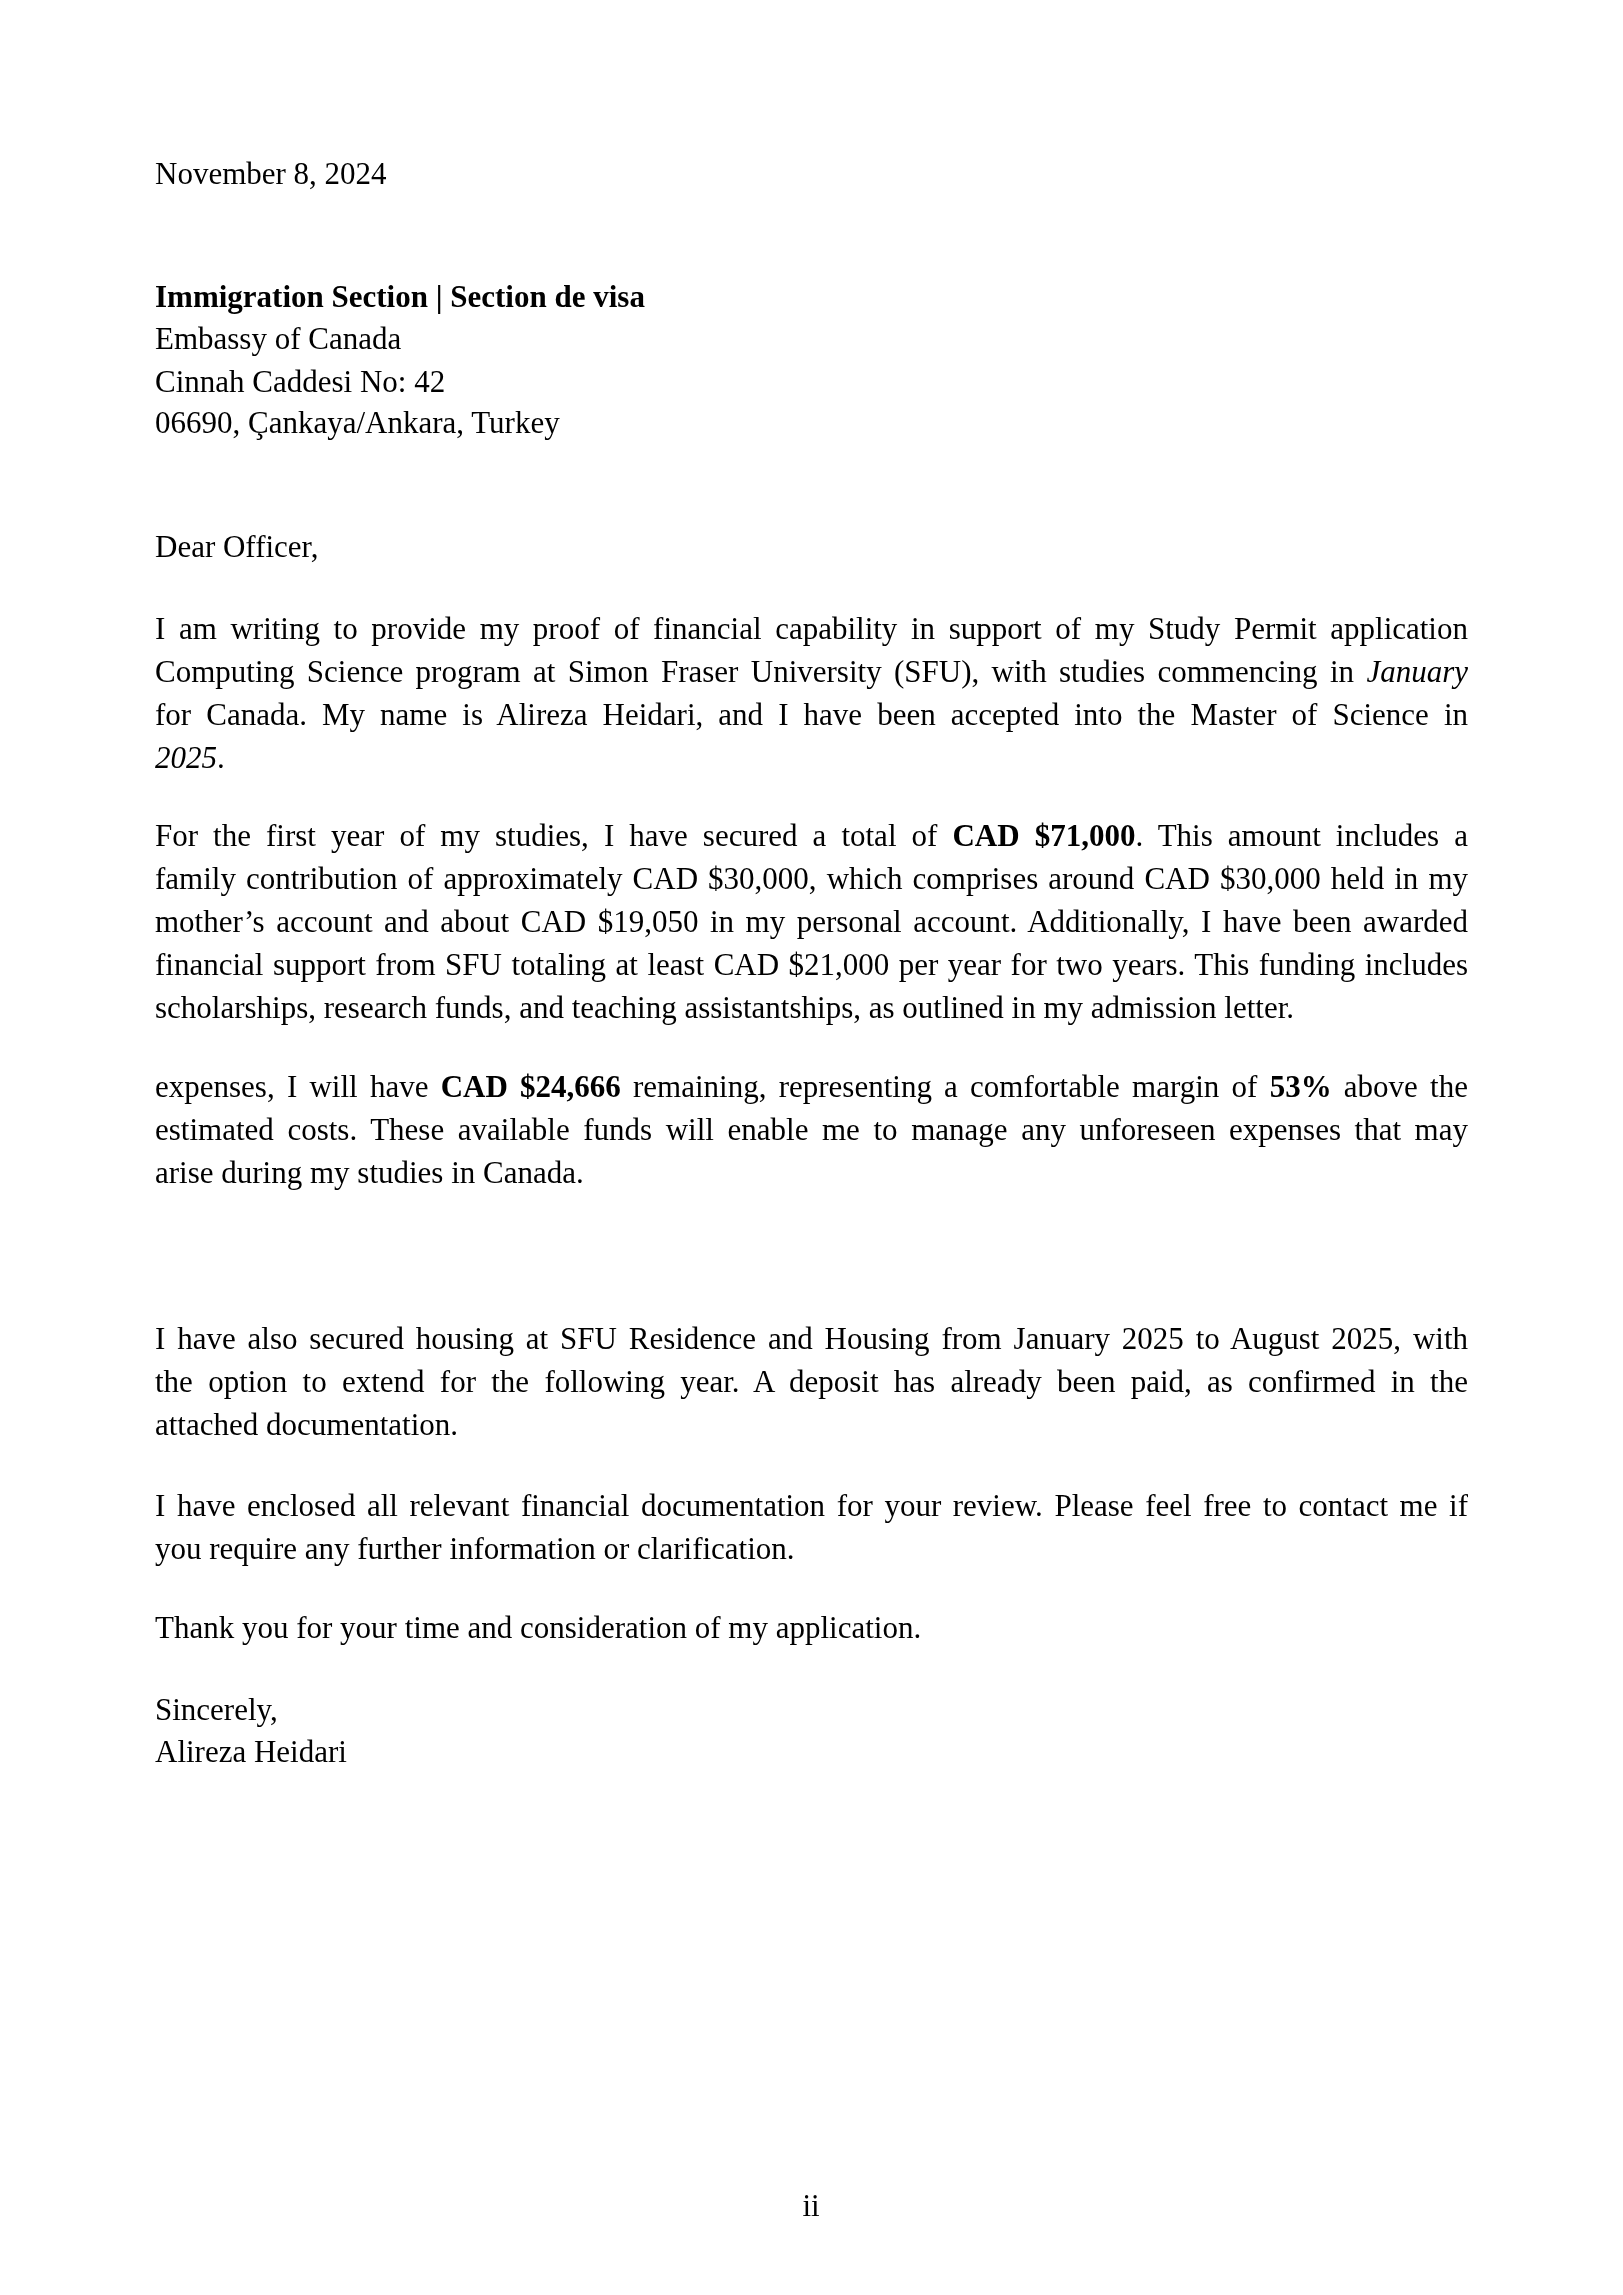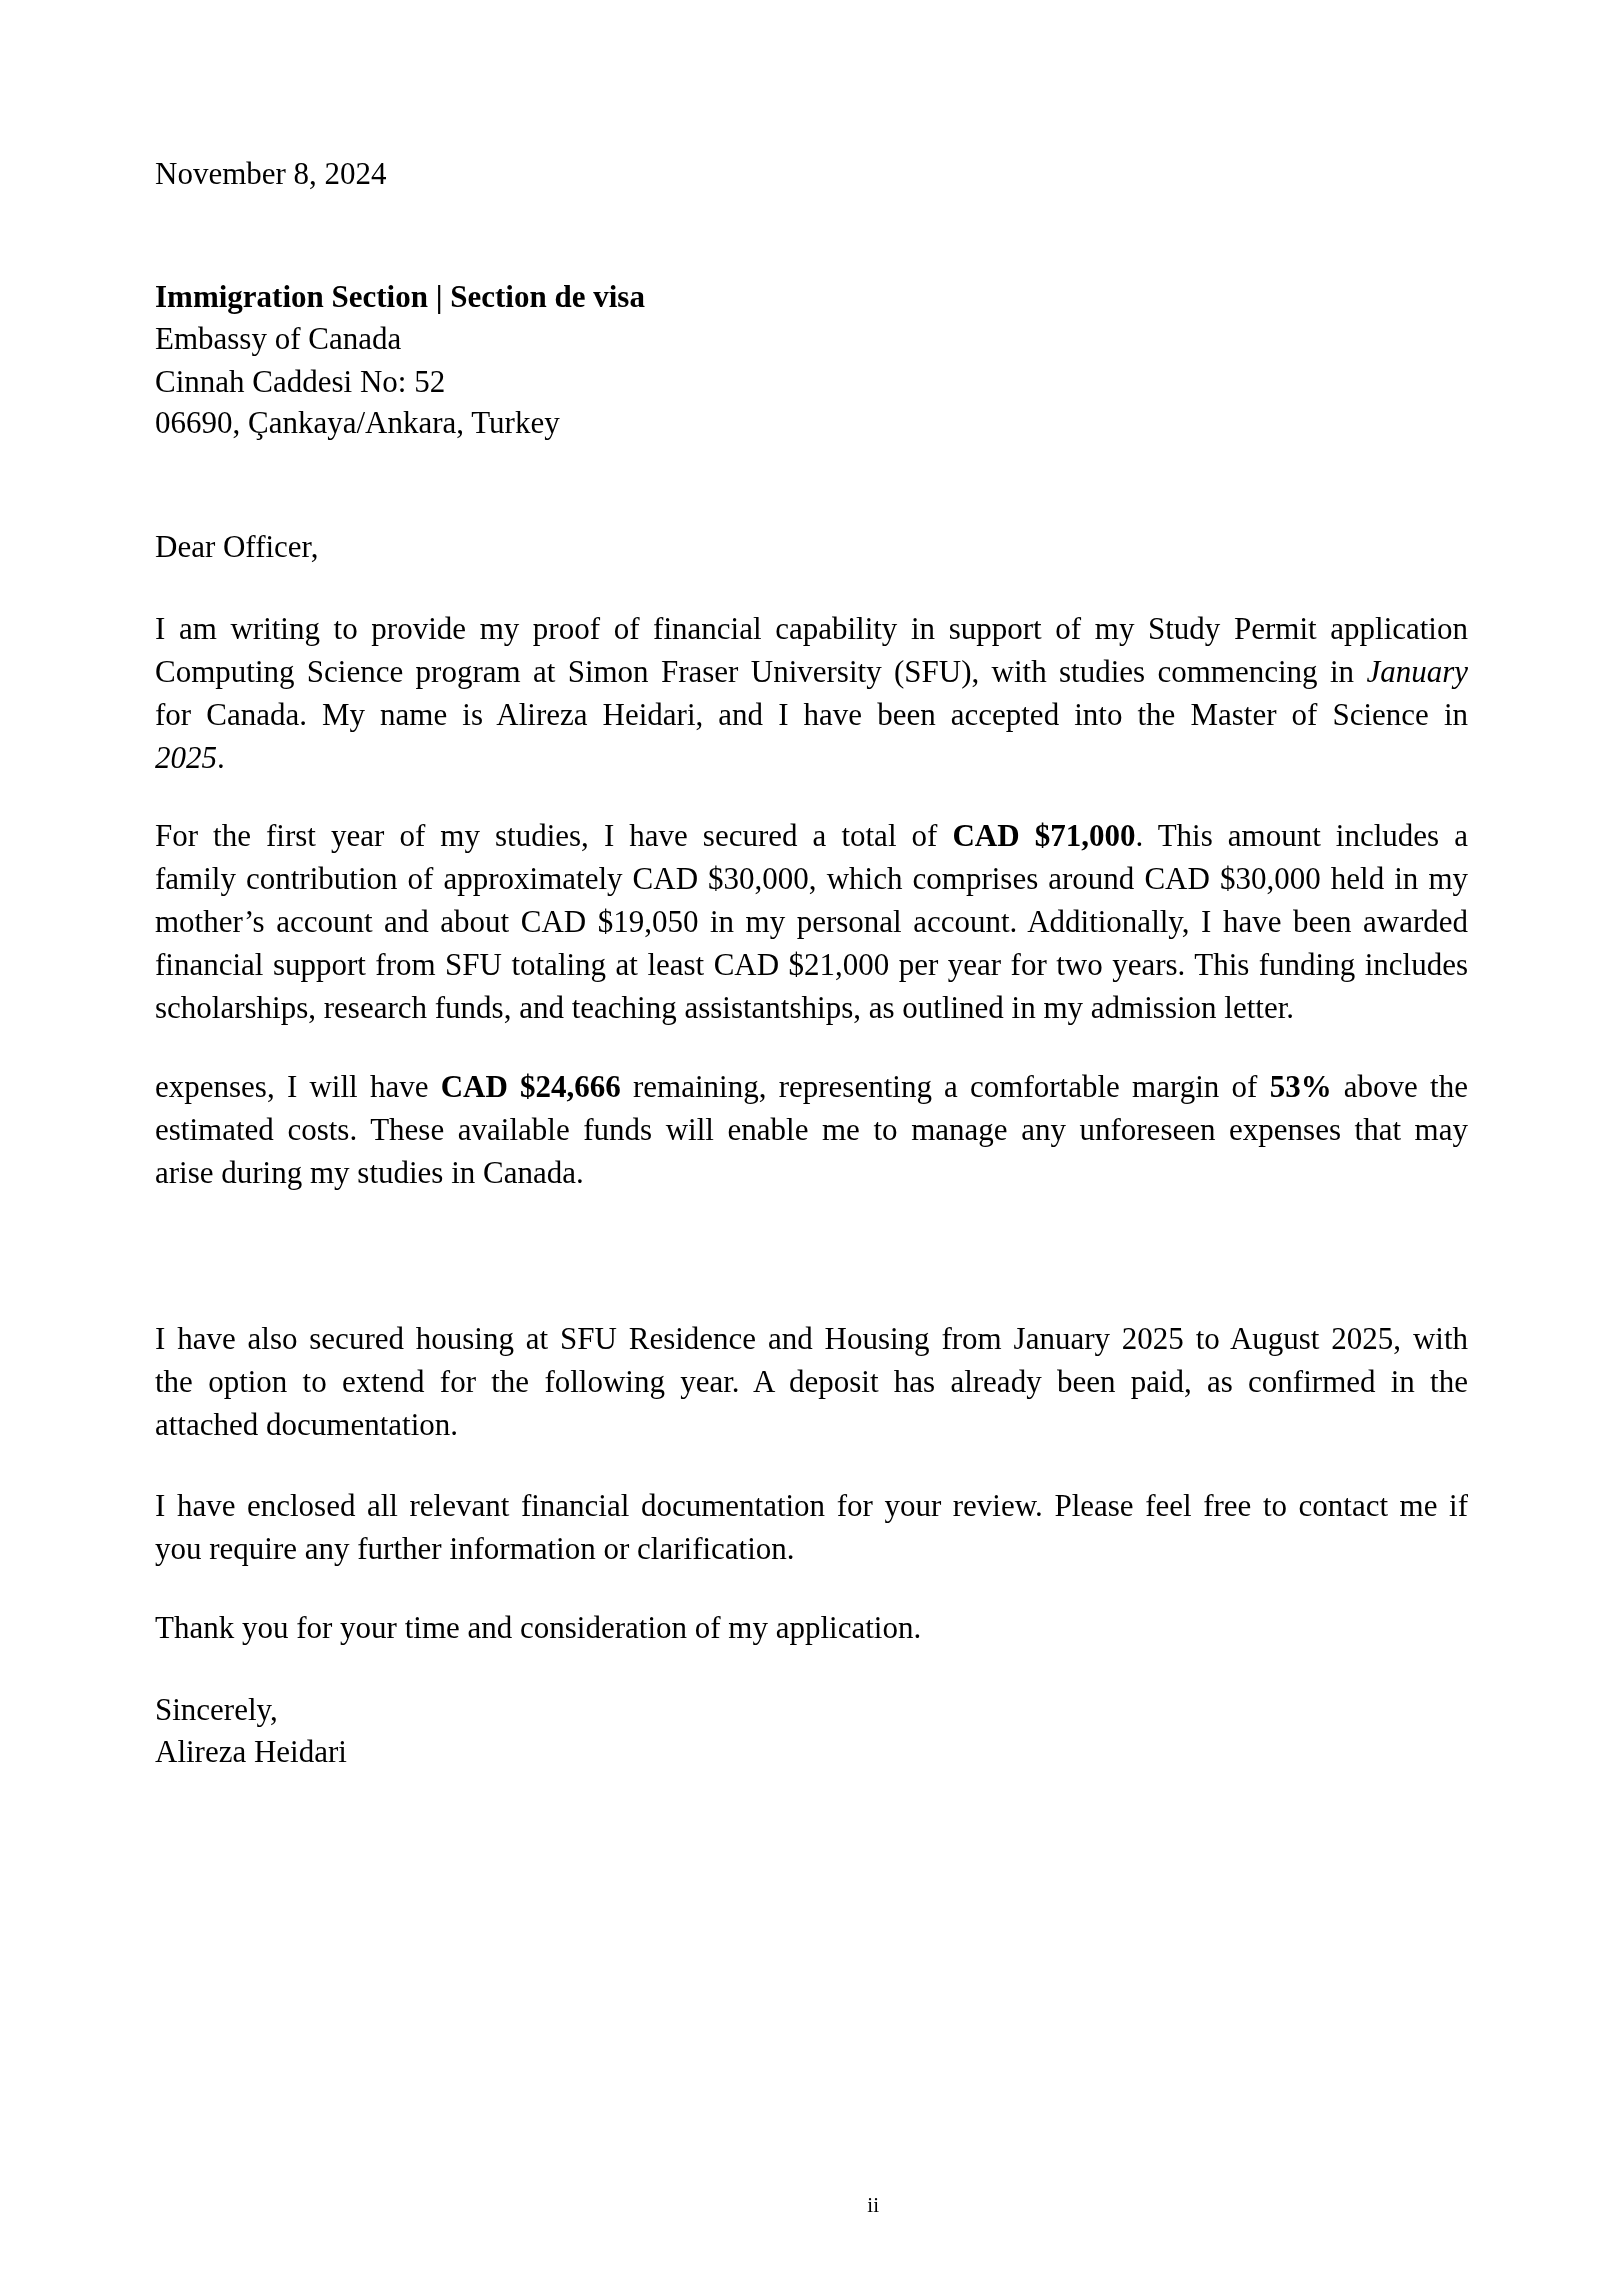--- a/index.html
+++ b/index.html
@@ -5,33 +5,33 @@
   html, body { margin: 0; padding: 0; background: #ffffff; }
   body { width: 1623px; height: 2295px; position: relative; overflow: hidden;
          font-family: "Liberation Serif", "DejaVu Serif", serif; color: #000000; }
   .page { position: absolute; left: 0; top: 0; width: 1623px; height: 2295px; background: #ffffff; }
   .blk { position: absolute; left: 155px; width: 1313px; }
   .ln { height: 43px; line-height: 43px; font-size: 31px; white-space: nowrap; font-family: Liberation Serif, serif; }
   .j { text-align: justify; text-align-last: justify; white-space: normal; overflow: hidden; }
   .l { text-align: left; }
   b, .b { font-weight: bold; }
   i, .it { font-style: italic; }
-  .pagenum { position: absolute; top: 2184px; left: 743px; width: 136px; text-align: right;
-             font-size: 21px; line-height: 43px; }
+  .pagenum { position: absolute; top: 2184px; left: 743px; width: 136px; text-align: center;
+             font-size: 31px; line-height: 43px; }
 </style>
 </head>
 <body>
 
 <div class="page">
 
   <div class="blk ln l" style="top:152px">November 8, 2024</div>
 
   <div class="blk ln l b" style="top:275px">Immigration Section | Section de visa</div>
   <div class="blk ln l" style="top:317px">Embassy of Canada</div>
-  <div class="blk ln l" style="top:360px">Cinnah Caddesi No: 52</div>
+  <div class="blk ln l" style="top:360px">Cinnah Caddesi No: 42</div>
   <div class="blk ln l" style="top:401px">06690, Çankaya/Ankara, Turkey</div>
 
   <div class="blk ln l" style="top:525px">Dear Officer,</div>
 
   <div id="para-0" class="blk para" style="top:607px">
       <div class="ln j"><span>I am writing to provide my proof of financial capability in support of my Study Permit application</span></div>
       <div class="ln j"><span>Computing Science program at Simon Fraser University (SFU), with studies commencing in </span><span class="it">January</span></div>
       <div class="ln j"><span>for Canada.  My name is Alireza Heidari, and I have been accepted into the Master of Science in</span></div>
       <div class="ln l"><span class="it">2025</span><span>.</span></div>
     </div>

